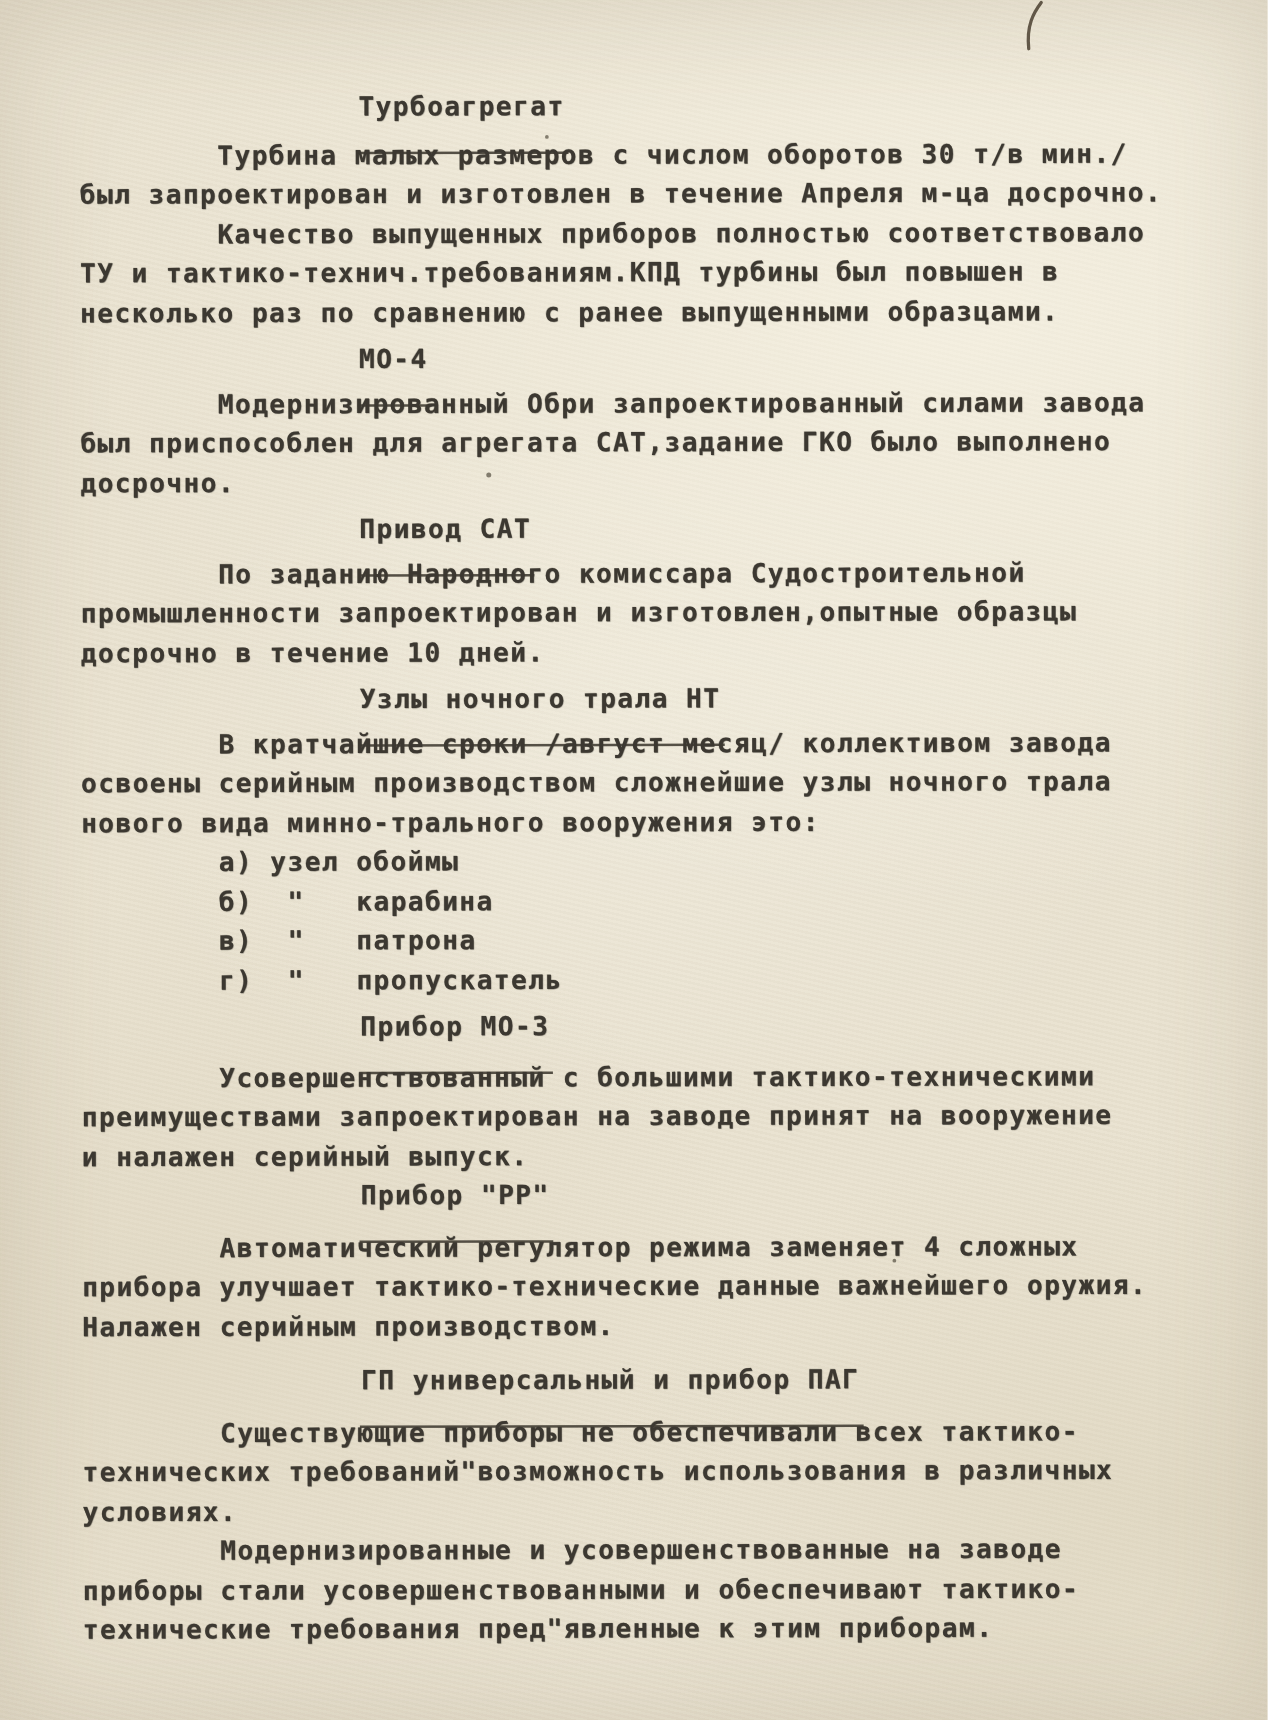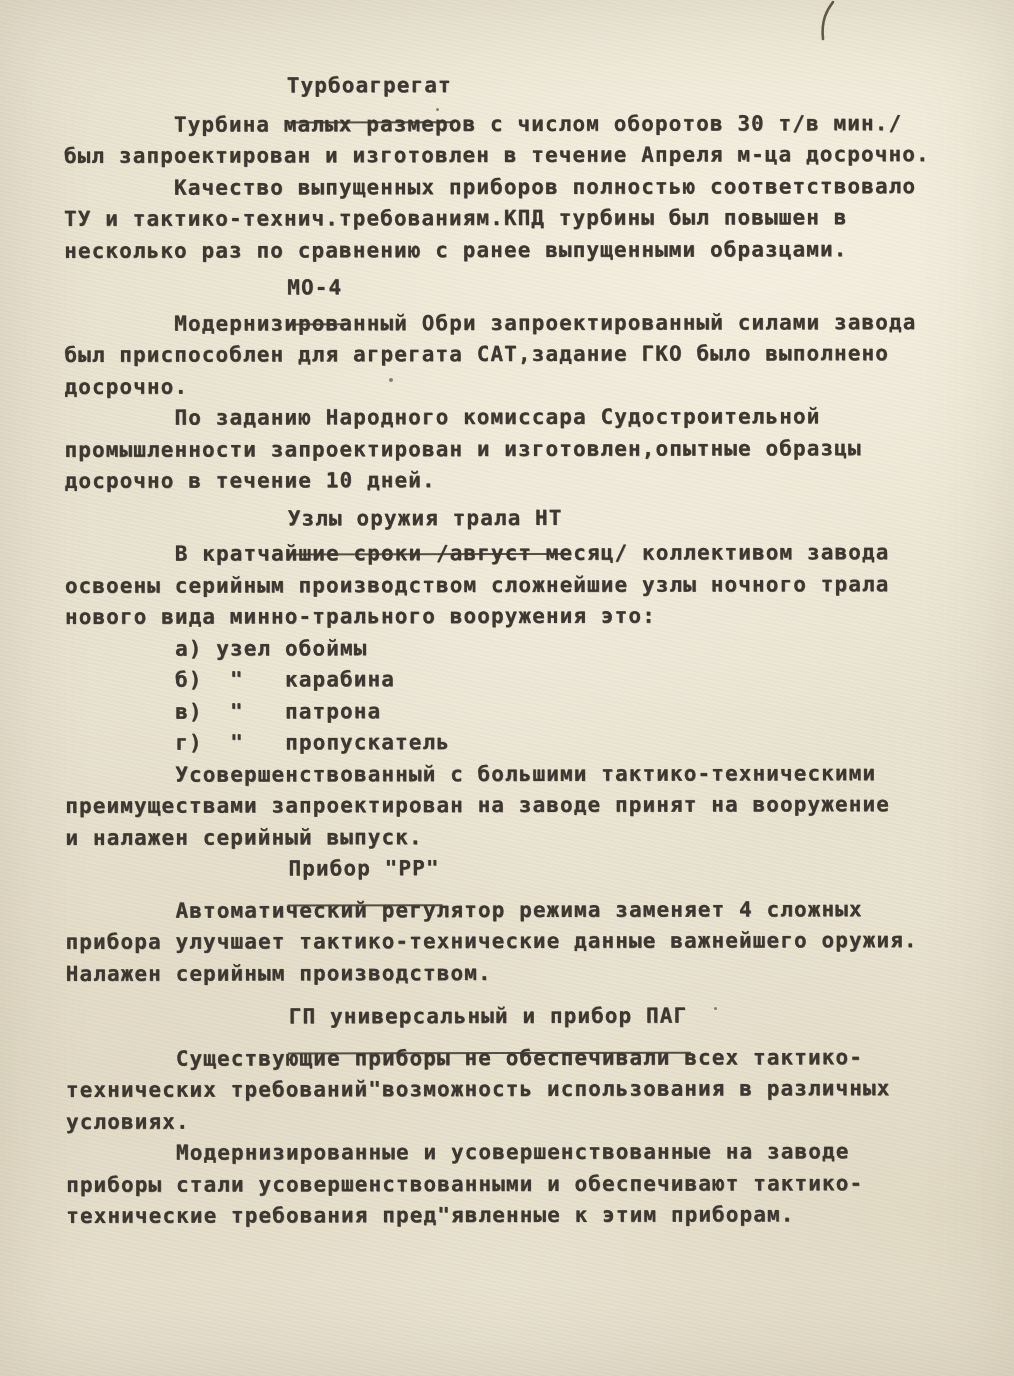--- a/index.html
+++ b/index.html
@@ -77,41 +77,43 @@
       </section>
       <section class="section sec-1">
         <div class="heading-row"><span class="heading">МО-4</span></div>
         <div class="block paragraph">
           <div class="line">Модернизированный Обри запроектированный силами завода</div>
           <div class="line">был приспособлен для агрегата САТ,задание ГКО было выполнено</div>
           <div class="line">досрочно.</div>
         </div>
       </section>
       <section class="section sec-2">
+        <div class="heading-row"><span class="heading">Привод САТ</span></div>
         <div class="block paragraph">
           <div class="line">По заданию Народного комиссара Судостроительной</div>
           <div class="line">промышленности запроектирован и изготовлен,опытные образцы</div>
           <div class="line">досрочно в течение 10 дней.</div>
         </div>
       </section>
       <section class="section sec-3">
-        <div class="heading-row"><span class="heading">Узлы оружия трала НТ</span></div>
+        <div class="heading-row"><span class="heading">Узлы ночного трала НТ</span></div>
         <div class="block paragraph">
           <div class="line">В кратчайшие сроки /август месяц/ коллективом завода</div>
           <div class="line">освоены серийным производством сложнейшие узлы ночного трала</div>
           <div class="line">нового вида минно-трального вооружения это:</div>
         </div>
         <div class="block list">
           <div class="line">а) узел обоймы</div>
           <div class="line">б)  "   карабина</div>
           <div class="line">в)  "   патрона</div>
           <div class="line">г)  "   пропускатель</div>
         </div>
       </section>
       <section class="section sec-4">
+        <div class="heading-row"><span class="heading">Прибор МО-3</span></div>
         <div class="block paragraph">
           <div class="line">Усовершенствованный с большими тактико-техническими</div>
           <div class="line">преимуществами запроектирован на заводе принят на вооружение</div>
           <div class="line">и налажен серийный выпуск.</div>
         </div>
       </section>
       <section class="section sec-5">
         <div class="heading-row"><span class="heading">Прибор "РР"</span></div>
         <div class="block paragraph">
           <div class="line">Автоматический регулятор режима заменяет 4 сложных</div>

